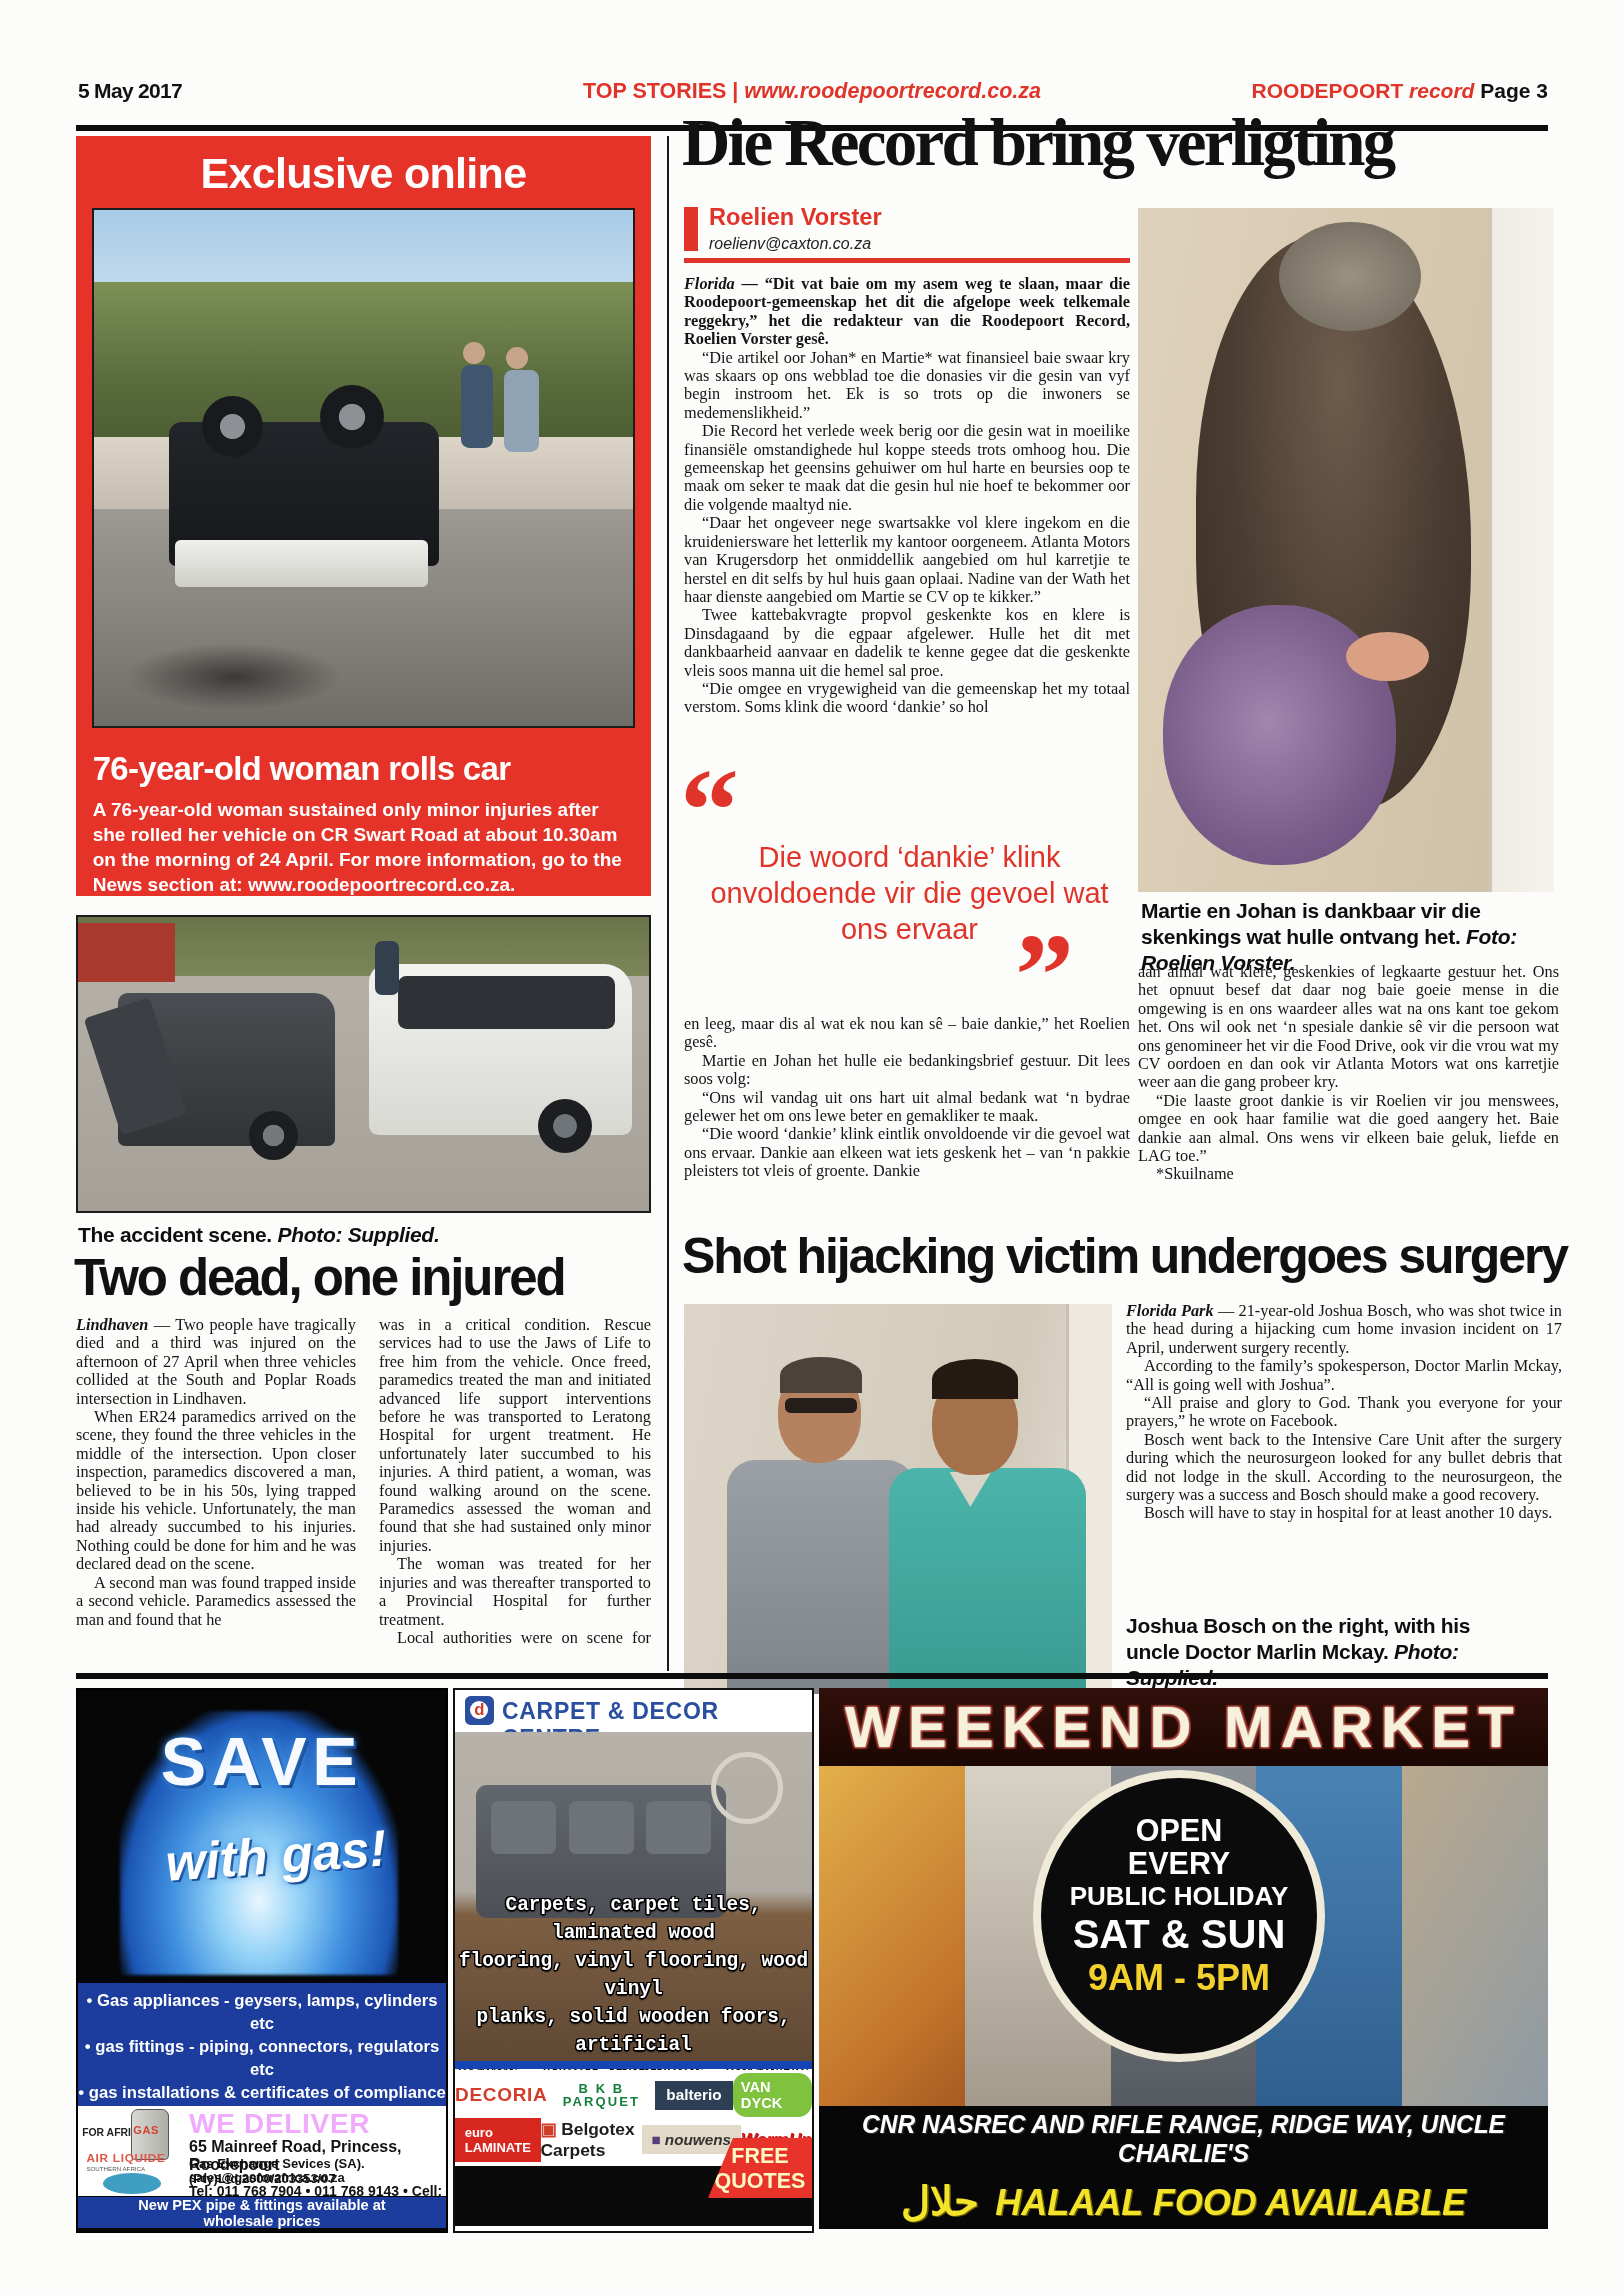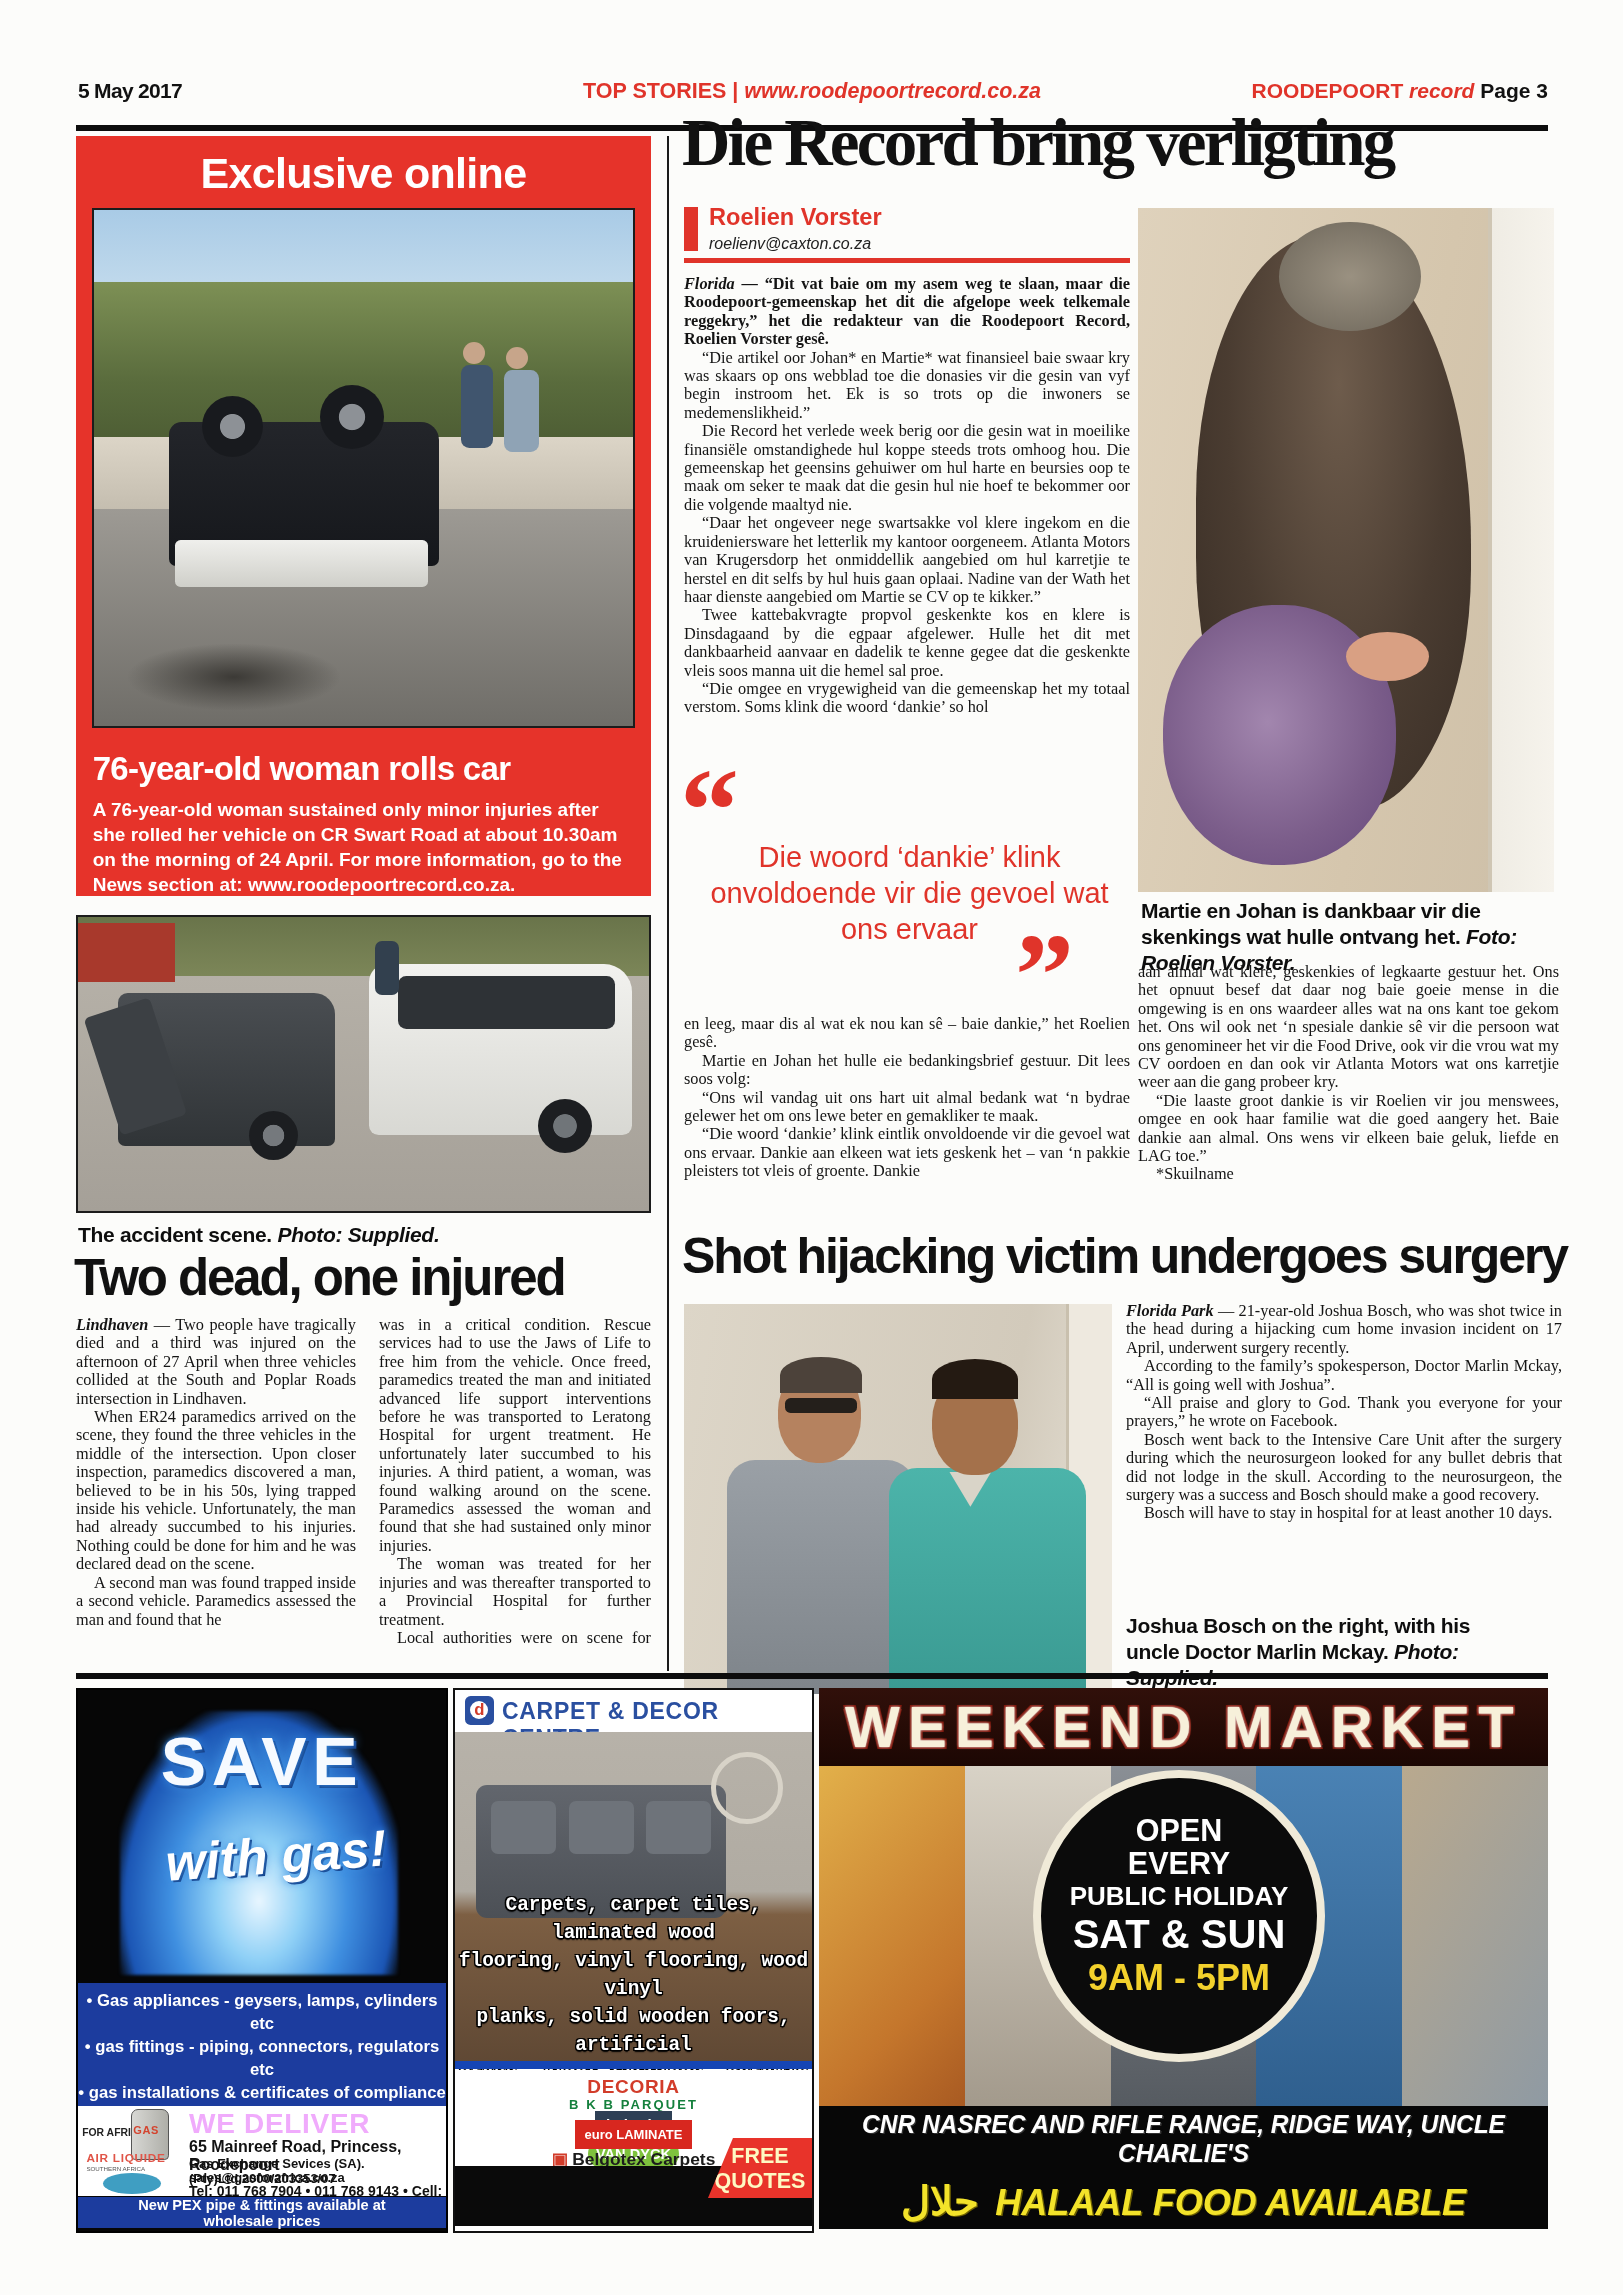--- a/index.html
+++ b/index.html
@@ -124,21 +124,21 @@
   .cd-icon{left:9.7px;top:5.6px;width:29px;height:29px;background:#2a4fa0;border-radius:5.6px;}
   .cd-icon-in{left:15.3px;top:11px;width:18px;height:18px;background:#fff;border-radius:50%;color:#d23c2a;font-weight:bold;font-size:16.7px;text-align:center;line-height:18px;}
   .cd-logo{left:47px;top:8.3px;font-size:23px;font-weight:bold;color:#2a4fa0;letter-spacing:0.7px;}
   .cd-photo{left:0;top:42px;width:100%;height:332px;background:linear-gradient(#b7b2a9 0%,#b0aba2 48%,#7d5f43 55%,#5f4834 100%);}
   .couch{left:6%;top:16%;width:70%;height:40%;background:linear-gradient(#62666d,#4c5056);border-radius:11px;}
   .cushion{position:absolute;background:#6e737a;border-radius:7px;width:26%;height:40%;top:12%;}
   .lamp{right:8%;top:6%;width:62px;height:62px;border:5.6px solid #d8d3c8;border-radius:50%;}
   .cd-text{left:0;top:201px;width:100%;text-align:center;color:#fff;font-weight:bold;font-size:19.4px;line-height:28px;text-shadow:1.4px 1.4px 0 #000,-1.4px -1.4px 0 #000,1.4px -1.4px 0 #000,-1.4px 1.4px 0 #000,0 2.1px 1.4px #000;font-family:Liberation Mono, monospace;}
   .cd-blue{left:0;top:371px;width:100%;height:8.3px;background:#1545b4;}
   .cd-brands{left:0;top:380px;width:100%;height:96px;background:#fff;font-weight:bold;}
-  .brandrow{position:absolute;left:0;width:100%;display:flex;justify-content:space-around;align-items:center;flex-direction:column;}
+  .brandrow{position:absolute;left:0;width:100%;display:flex;justify-content:space-around;align-items:center;}
   .br1{top:5.6px;height:39px;}
   .br2{top:50px;height:39px;}
   .b-decoria{color:#d23c2a;font-size:19px;letter-spacing:0.7px;}
   .b-bkb{color:#15803d;font-size:13px;line-height:13px;text-align:center;letter-spacing:2.1px;}
   .b-balterio{background:#2e3f55;color:#fff;font-size:15.3px;padding:5.6px 11px;}
   .b-vandyck{background:#7ec23d;color:#fff;font-size:14.6px;padding:6.2px 8.3px;border-radius:14px;}
   .b-euro{background:#d8271f;color:#fff;font-size:13px;padding:7px 9.7px;}
   .b-belgotex{color:#1c1c1c;font-size:17.4px;}
   .b-belgotex::before{content:"▣";color:#d23c2a;margin-right:4.2px;}
   .b-nouwens{background:#e2d9c8;color:#333;font-size:15.3px;font-style:italic;padding:5.6px 9.7px;}

